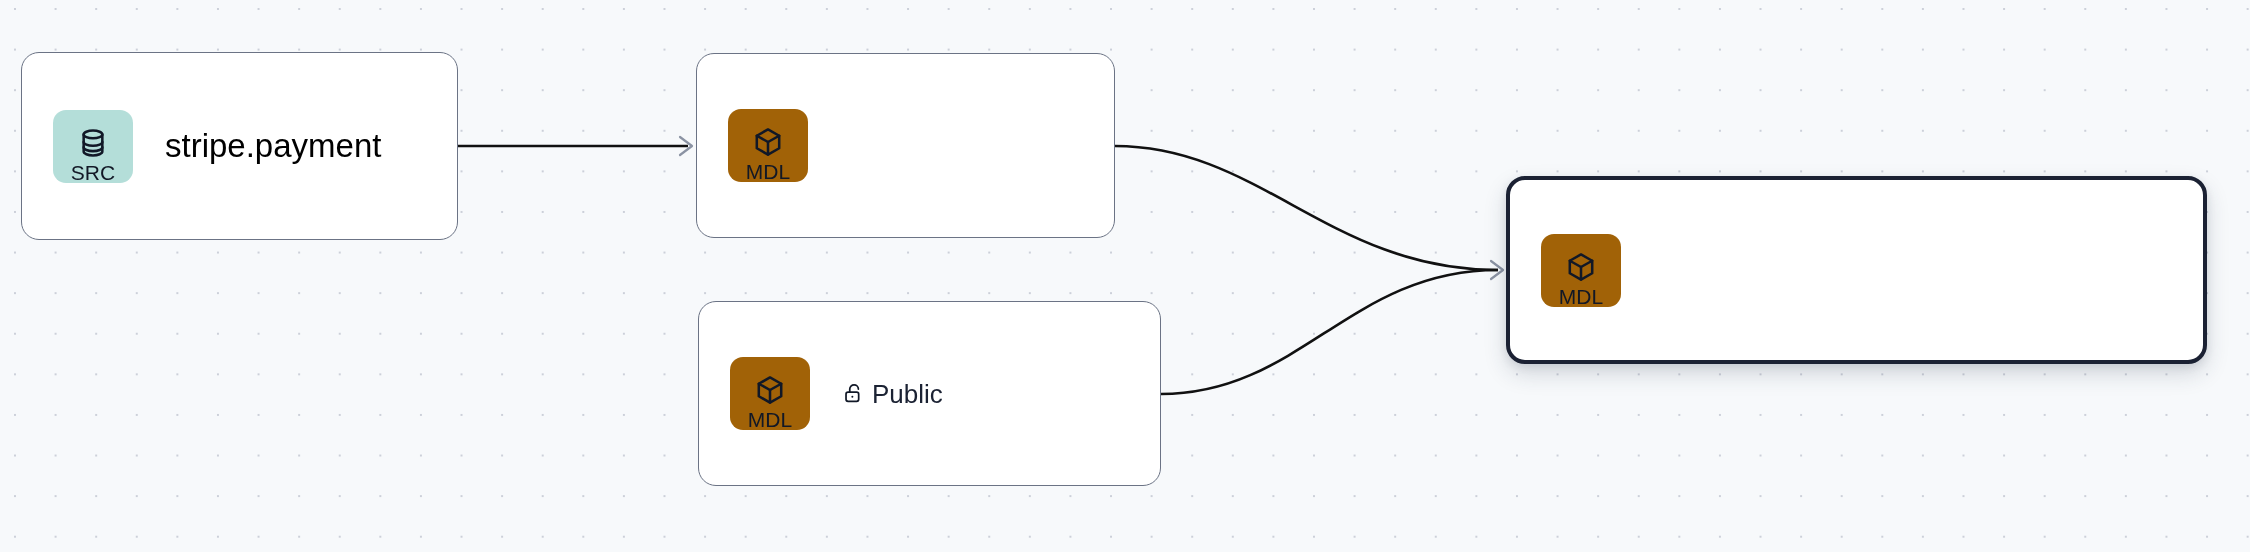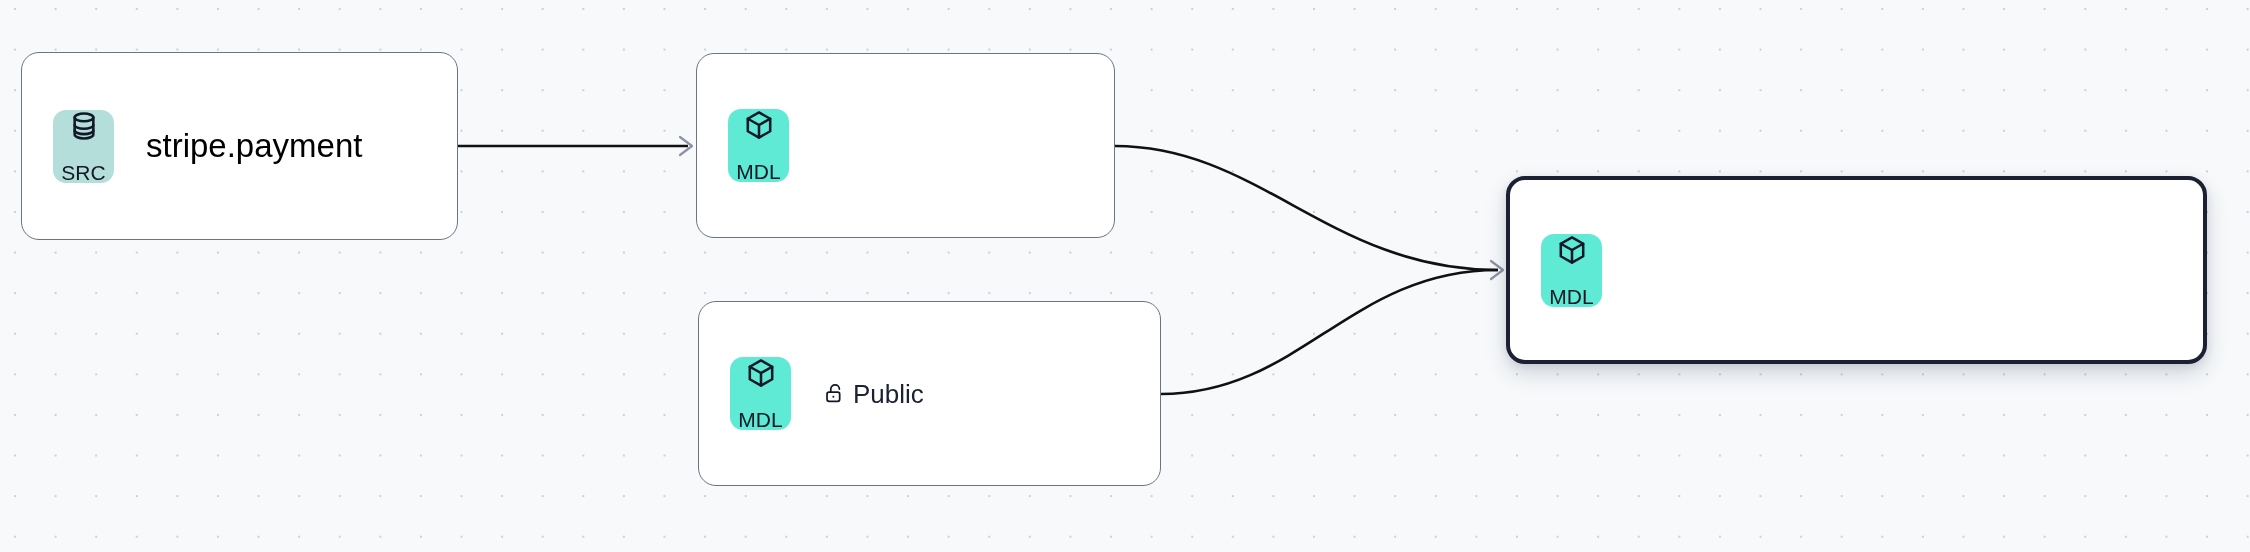--- a/index.html
+++ b/index.html
@@ -26,28 +26,28 @@
     display:flex;align-items:center;
     z-index:2;
   }
   .node.selected{
     border:4px solid #1b2133;
     border-radius:19px;
     box-shadow:0 10px 22px rgba(35,45,70,.17), 0 3px 8px rgba(35,45,70,.10);
   }
 
   .badge{
-    width:61px;height:73px;border-radius:13px;
+    width:80px;height:73px;border-radius:13px;
     flex:0 0 auto;
     display:flex;flex-direction:column;
-    align-items:center;justify-content:space-between;
+    align-items:center;justify-content:flex-end;
     margin-left:31px;
   }
   .badge.src{background:#b4ded9;}
-  .badge.mdl{background:#5eead4;}
+  .badge.mdl{background:#a16207;}
   .badge svg{display:block;}
   .badge-text{
     font-size:21px;line-height:21px;
     color:#121826;letter-spacing:.1px;
     margin-top:3px;
   }
 
   .node-body{margin-left:32px;display:flex;flex-direction:column;justify-content:center;}
   .node-title{
     font-size:33px;line-height:38px;

